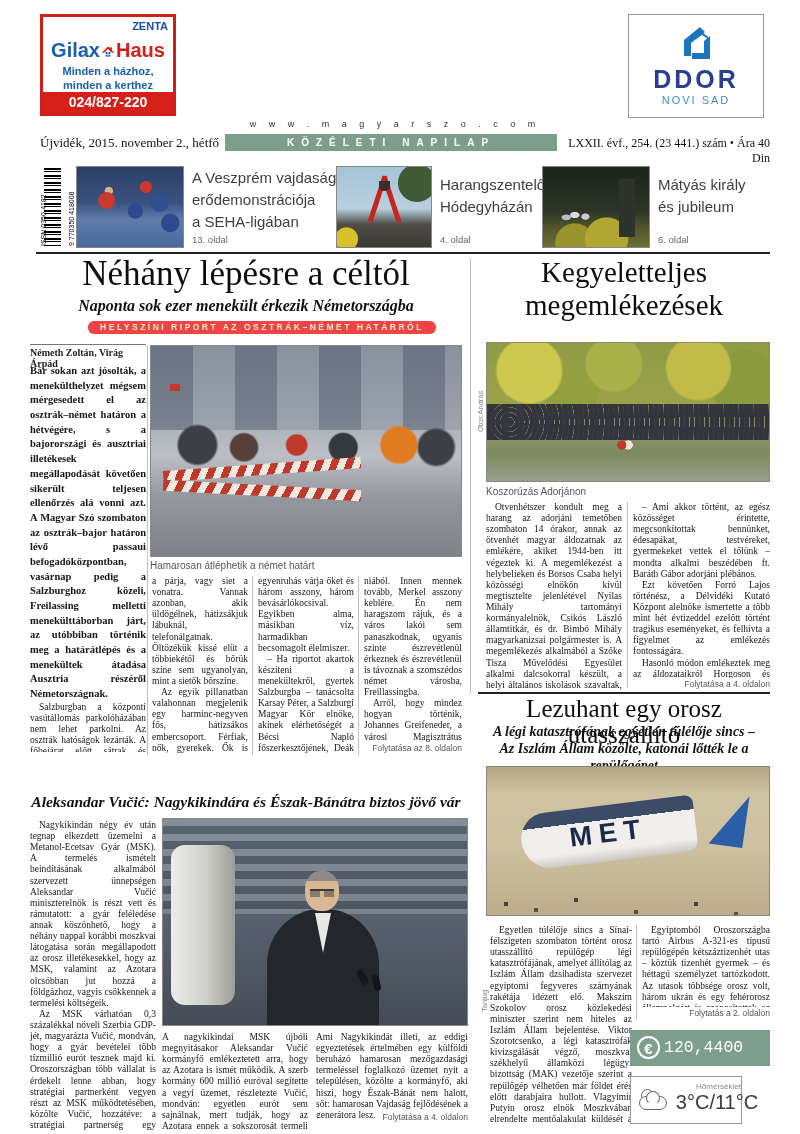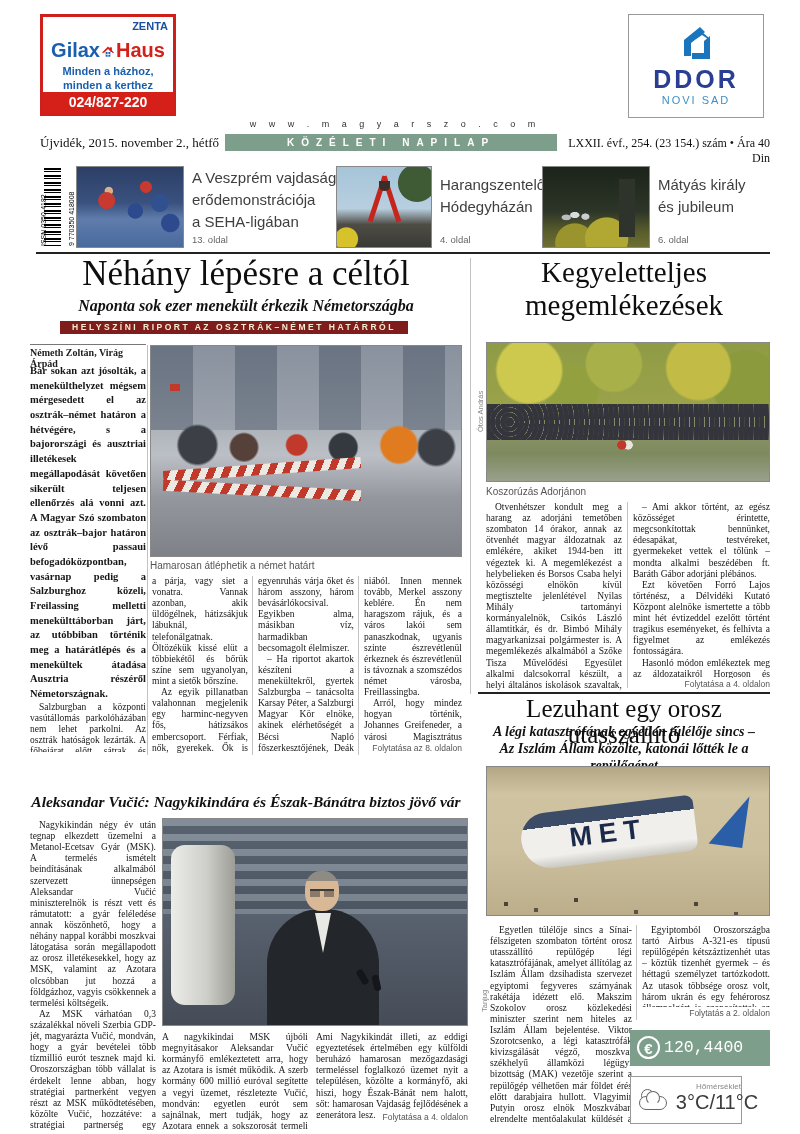--- a/index.html
+++ b/index.html
@@ -40,23 +40,23 @@
   .tphoto{width:108px;height:82px;border:1px solid #888;box-sizing:border-box;overflow:hidden;}
   .t-head{font-family:"Liberation Sans",sans-serif;font-size:15px;color:#3f3f3f;line-height:1.45;white-space:pre-line;}
   .t-page{font-family:"Liberation Sans",sans-serif;font-size:9.5px;color:#666;}
   .tease-rule{left:36px;top:252px;width:734px;height:2px;background:#222;}
 
   
   .headline{font-family:"Liberation Serif",serif;color:#0e0e0e;text-align:center;}
   .h-lead{left:30px;top:256px;width:432px;font-size:35px;line-height:1.05;}
   .sub{font-family:"Liberation Serif",serif;font-weight:bold;font-style:italic;text-align:center;color:#111;}
   .s-lead{left:30px;top:297px;width:432px;font-size:16px;}
-  .kicker{left:60px;top:321px;width:348px;height:13px;background:#7f1d1d;color:#f2ecd4;
+  .kicker{left:88px;top:321px;width:348px;height:13px;background:#ef4444;color:#f2ecd4;
           font-family:"Liberation Sans",sans-serif;font-weight:bold;font-size:8.5px;letter-spacing:2.5px;
-          text-align:center;line-height:13px;}
+          text-align:center;line-height:13px;border-radius:6px;}
   .h-mem{left:478px;top:256px;width:292px;font-size:29px;line-height:1.15;}
   .h-crash{left:478px;top:696px;width:292px;font-size:25px;line-height:1.05;}
   .s-crash{left:478px;top:724px;width:292px;font-size:14px;line-height:1.2;}
   .h-msk{left:30px;top:760px;width:432px;font-size:28px;line-height:1.05;}
   .s-msk{left:30px;top:793px;width:432px;font-size:15.5px;}
 
   
   .bcol{position:absolute;font-size:9.5px;line-height:1.17;text-align:justify;color:#161616;overflow:hidden;}
   .bcol p{margin:0;text-indent:9px;}
   .cont p:first-child{text-indent:0;}
@@ -185,21 +185,21 @@
           </svg></span><span class="g2">Haus</span>
     </div>
     <div class="gilax-tag">Minden a házhoz,
 minden a kerthez</div>
     <div class="gilax-phone">024/827-220</div>
   </div>
 
   <div class="abs site">w w w . m a g y a r s z o . c o m</div>
   <div class="abs band">KÖZÉLETI NAPILAP</div>
   <div class="abs dateline">Újvidék, 2015. november 2., hétfő</div>
-  <div class="abs issueline">LXXII. évf., 254. (23 154.) szám • Ára 40 Din</div>
+  <div class="abs issueline">LXXII. évf., 254. (23 441.) szám • Ára 40 Din</div>
 
   <div class="abs ddor">
     <div style="margin-top:8px;">
       <svg viewBox="0 0 40 40" width="46" height="40">
           <path d="M8 17 L24 4 L29 9 L15 20 L15 33 L8 33 Z" fill="#1b75bc"></path>
           <path d="M34 13 L34 36 L16 36 L16 30 L28 30 L28 18 Z" fill="#1b75bc"></path>
           <path d="M20 14 L26 9 L32 14 L32 16 L26 12 L20 16 Z" fill="#1b75bc"></path>
           <rect x="22" y="16" width="6" height="6" fill="#fff"></rect>
         </svg>
     </div>

